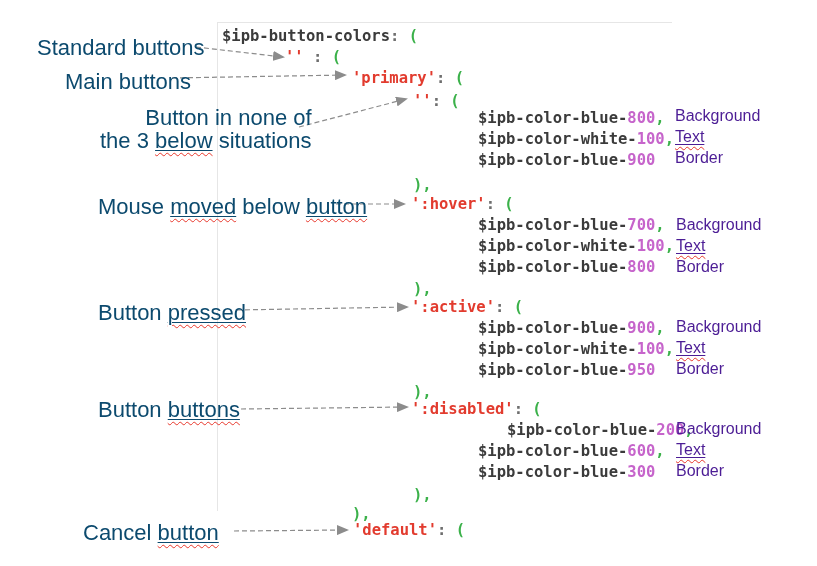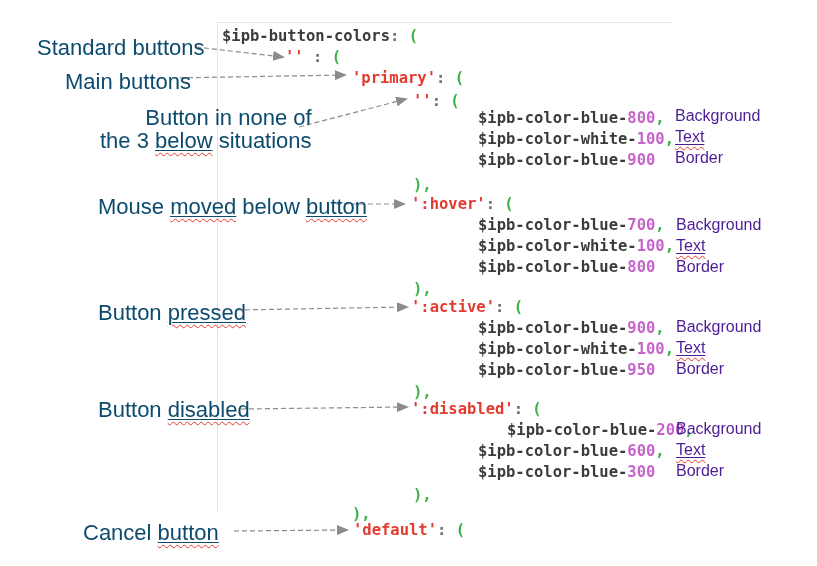--- a/index.html
+++ b/index.html
@@ -72,21 +72,21 @@
       <div class="code-line" style="left: 413px; top: 487px;"><span class="tk-g">),</span></div>
       <div class="code-line" style="left: 352px; top: 506px;"><span class="tk-g">),</span></div>
       <div class="code-line" style="left: 353px; top: 522px;"><span class="tk-s">'default'</span><span class="tk-p">: </span><span class="tk-g">(</span></div>
     </div>
   <div id="label-layer">
       <div class="lbl" style="left: 37px; top: 36px;"><div><span>Standard buttons</span></div></div>
       <div class="lbl" style="left: 65px; top: 70px;"><div><span>Main buttons</span></div></div>
       <div class="lbl" style="left: 100px; top: 106px; text-align: right;"><div><span>Button in none of</span></div><div><span>the 3 </span><span class="miss"><span class="u">below</span></span><span> situations</span></div></div>
       <div class="lbl" style="left: 98px; top: 195px;"><div><span>Mouse </span><span class="miss"><span class="u">moved</span></span><span> below </span><span class="miss"><span class="u">button</span></span></div></div>
       <div class="lbl" style="left: 98px; top: 301px;"><div><span>Button </span><span class="miss"><span class="u">pressed</span></span></div></div>
-      <div class="lbl" style="left: 98px; top: 398px;"><div><span>Button </span><span class="miss"><span class="u">disabled</span></span></div></div>
+      <div class="lbl" style="left: 98px; top: 398px;"><div><span>Button </span><span class="miss"><span class="u">buttons</span></span></div></div>
       <div class="lbl" style="left: 83px; top: 521px;"><div><span>Cancel </span><span class="miss"><span class="u">button</span></span></div></div>
       <div class="lblr" style="left: 675px; top: 108px;"><span>Background</span></div>
       <div class="lblr" style="left: 675px; top: 129px;"><span class="miss"><span class="u">Text</span></span></div>
       <div class="lblr" style="left: 675px; top: 150px;"><span>Border</span></div>
       <div class="lblr" style="left: 676px; top: 217px;"><span>Background</span></div>
       <div class="lblr" style="left: 676px; top: 238px;"><span class="miss"><span class="u">Text</span></span></div>
       <div class="lblr" style="left: 676px; top: 259px;"><span>Border</span></div>
       <div class="lblr" style="left: 676px; top: 319px;"><span>Background</span></div>
       <div class="lblr" style="left: 676px; top: 340px;"><span class="miss"><span class="u">Text</span></span></div>
       <div class="lblr" style="left: 676px; top: 361px;"><span>Border</span></div>

